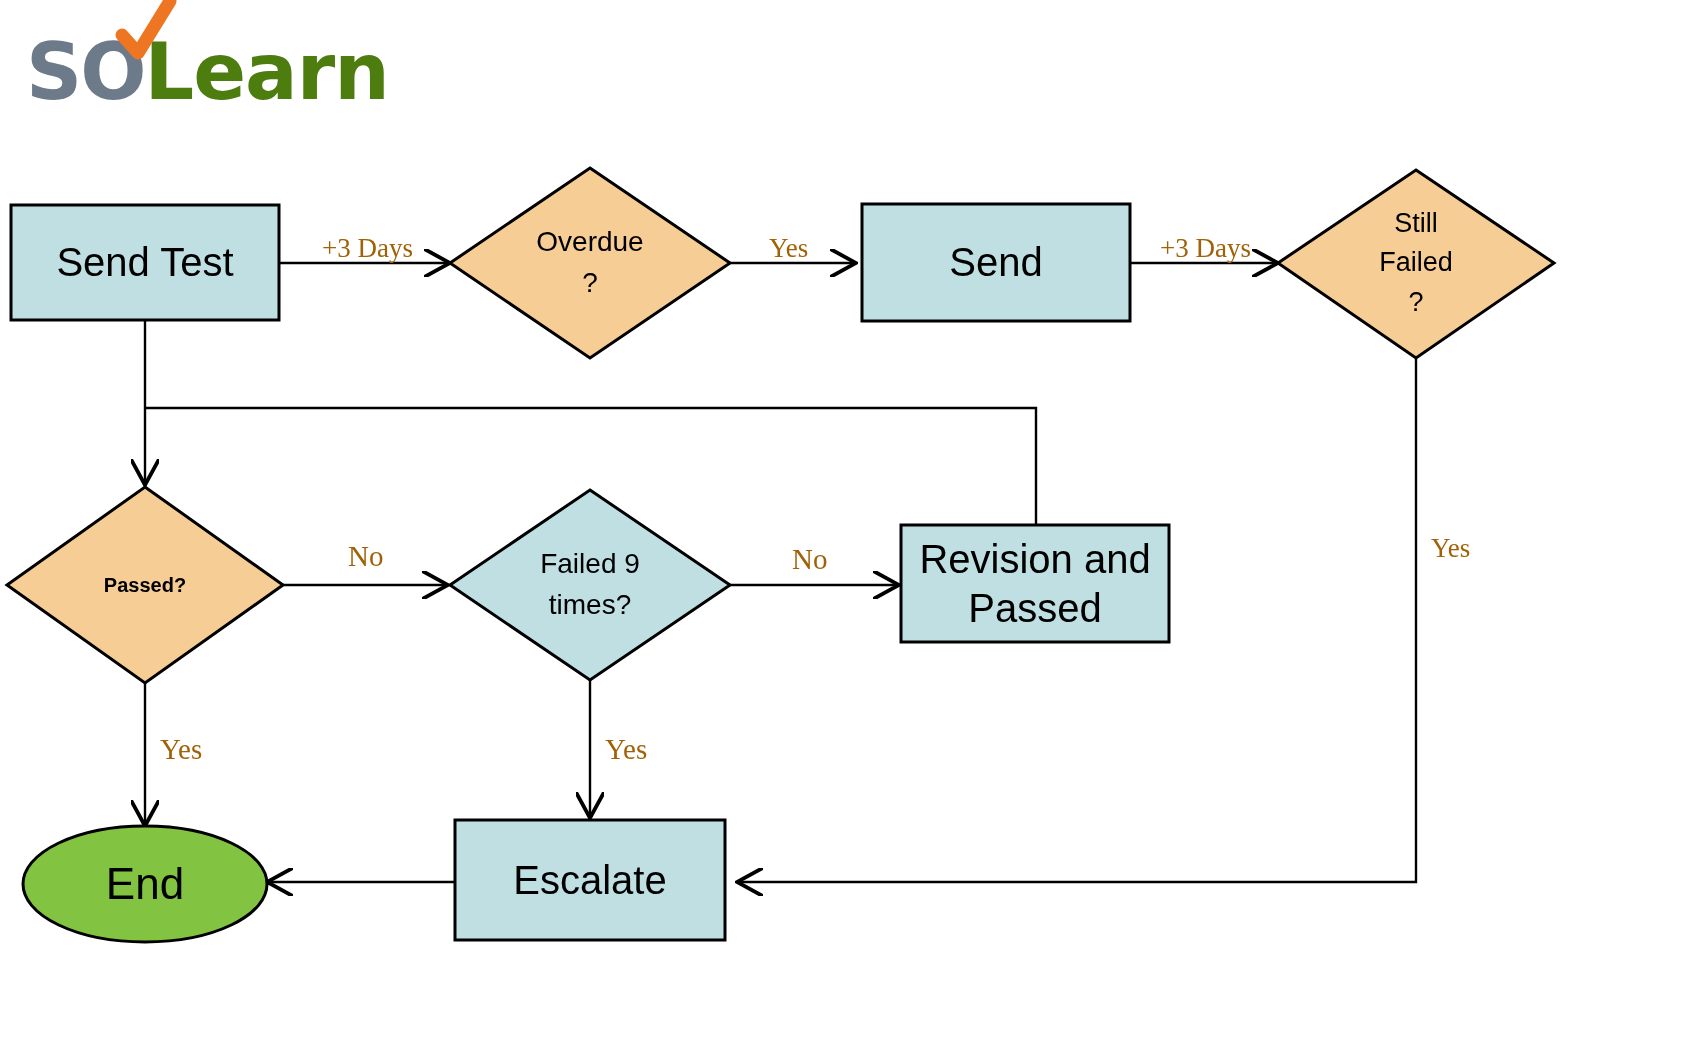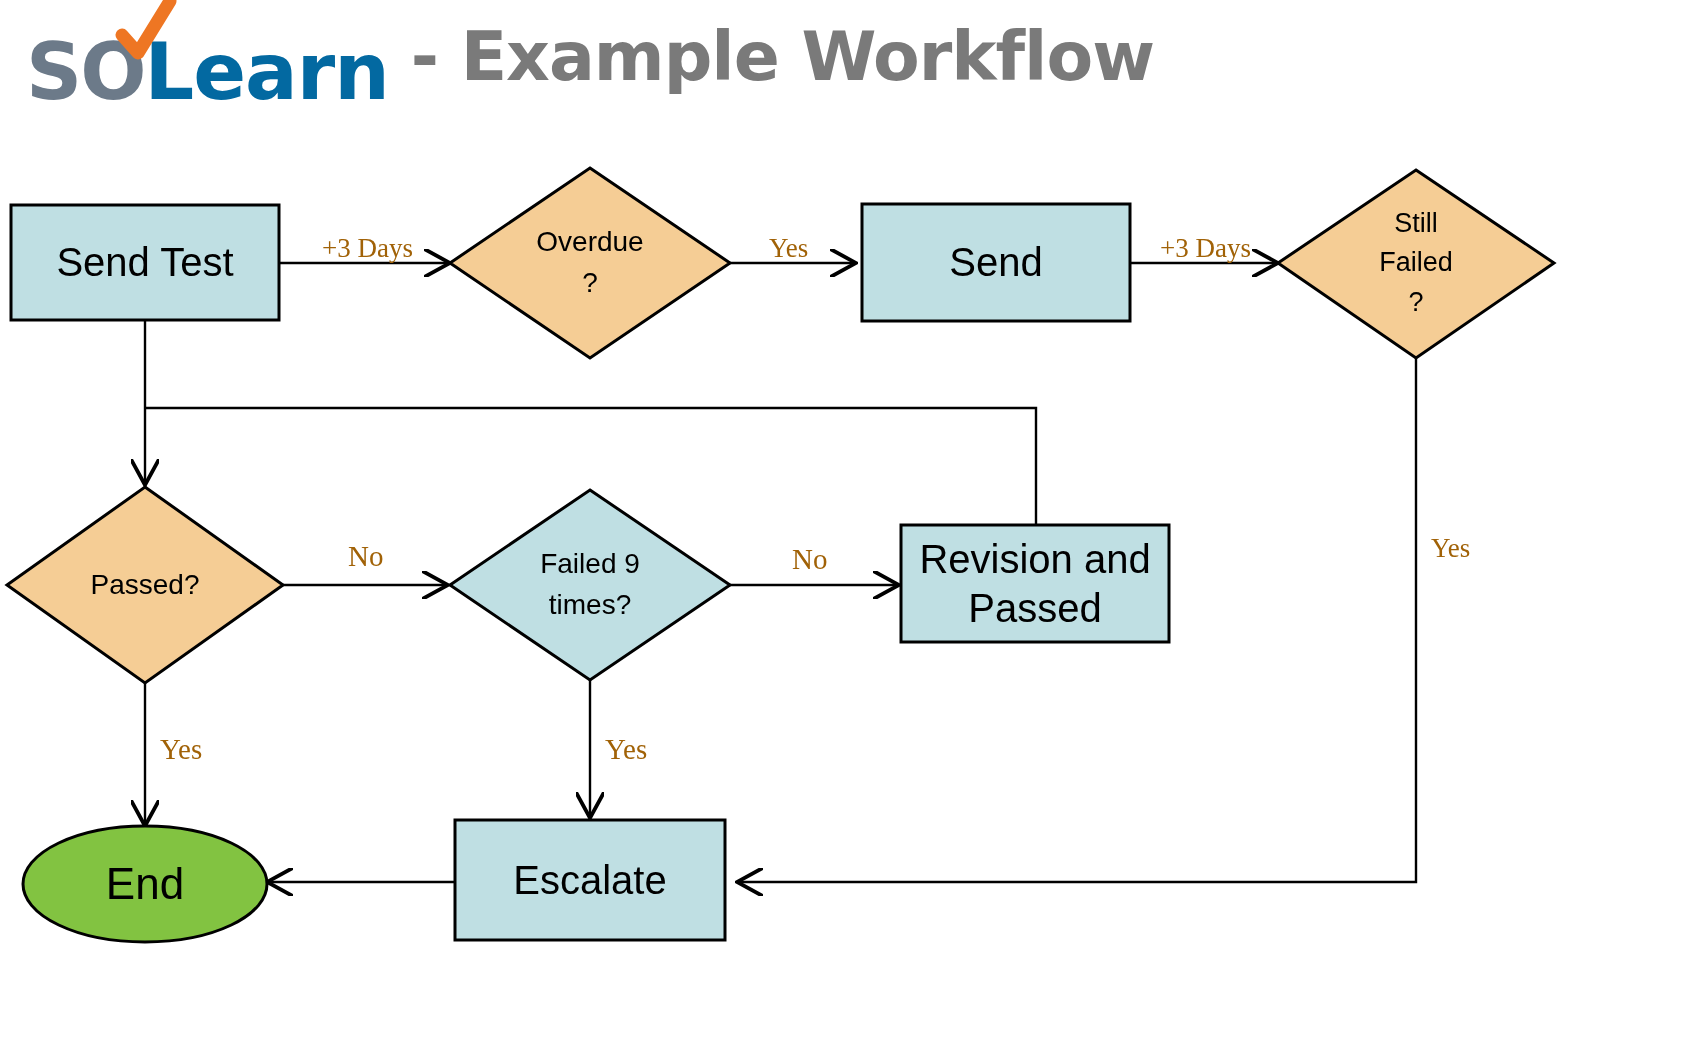--- a/index.html
+++ b/index.html
@@ -36,21 +36,21 @@
     font-weight: 700;
     font-size: 78px;
     letter-spacing: -2px;
   }
   .logo-s { color: #6c7a89; }
   .logo-o {
     color: #6c7a89;
     position: relative;
   }
   .logo-learn {
-    color: #0369a1;
+    color: #4d7c0f;
     letter-spacing: -1px;
     margin-top: 32px;
   }
   .check-mark {
     position: absolute;
     left: 86px;
     top: -6px;
     width: 66px;
     height: 74px;
     pointer-events: none;
@@ -96,21 +96,20 @@
 
 <div id="header">
   <div class="logo-wrap">
     <span class="logo-s">S</span>
     <span class="logo-o">O</span>
     <svg class="check-mark" viewBox="0 0 66 74">
       <path d="M10 40 L26 58 L58 6" fill="none" stroke="#ee7623" stroke-width="13" stroke-linecap="round" stroke-linejoin="round"></path>
     </svg>
     <span class="logo-learn">Learn</span>
   </div>
-  <span class="title-dash">- Example Workflow</span>
 </div>
 
 <svg id="diagram" viewBox="0 0 1686 1047">
   <defs>
     <marker id="arrow" viewBox="0 0 12 12" refX="11" refY="6" markerWidth="12" markerHeight="12" orient="auto-start-reverse">
       <path d="M 0 0 L 11 6 L 0 12" fill="none" stroke="#000" stroke-width="1.6"></path>
     </marker>
   </defs>
 
   <g stroke="#000000" stroke-width="2.4" fill="none">
@@ -161,21 +160,21 @@
 
 <div class="node-label" style="left:490px; top:205px; width:200px; height:116px; font-size:28px; line-height:1.45;">Overdue
 ?</div>
 
 <div class="node-label" style="left:862px; top:204px; width:268px; height:117px; font-size:40px;">Send</div>
 
 <div class="node-label" style="left:1316px; top:200px; width:200px; height:126px; font-size:27px; line-height:1.45;">Still
 Failed
 ?</div>
 
-<div class="node-label" style="left:45px;  top:558px; width:200px; height:54px; font-size:28px;">Passed?</div>
+<div class="node-label" style="left:45px;  top:558px; width:200px; height:54px; font-size:20px;font-weight:bold;">Passed?</div>
 
 <div class="node-label" style="left:490px; top:545px; width:200px; height:80px; font-size:28px; line-height:1.45;">Failed 9
 times?</div>
 
 <div class="node-label" style="left:901px; top:525px; width:268px; height:117px; font-size:40px; line-height:1.22;">Revision and
 Passed</div>
 
 <div class="node-label" style="left:455px; top:820px; width:270px; height:120px; font-size:40px;border-radius:26px;">Escalate</div>
 
 <div class="node-label" style="left:23px;  top:826px; width:244px; height:116px; font-size:44px;">End</div>

